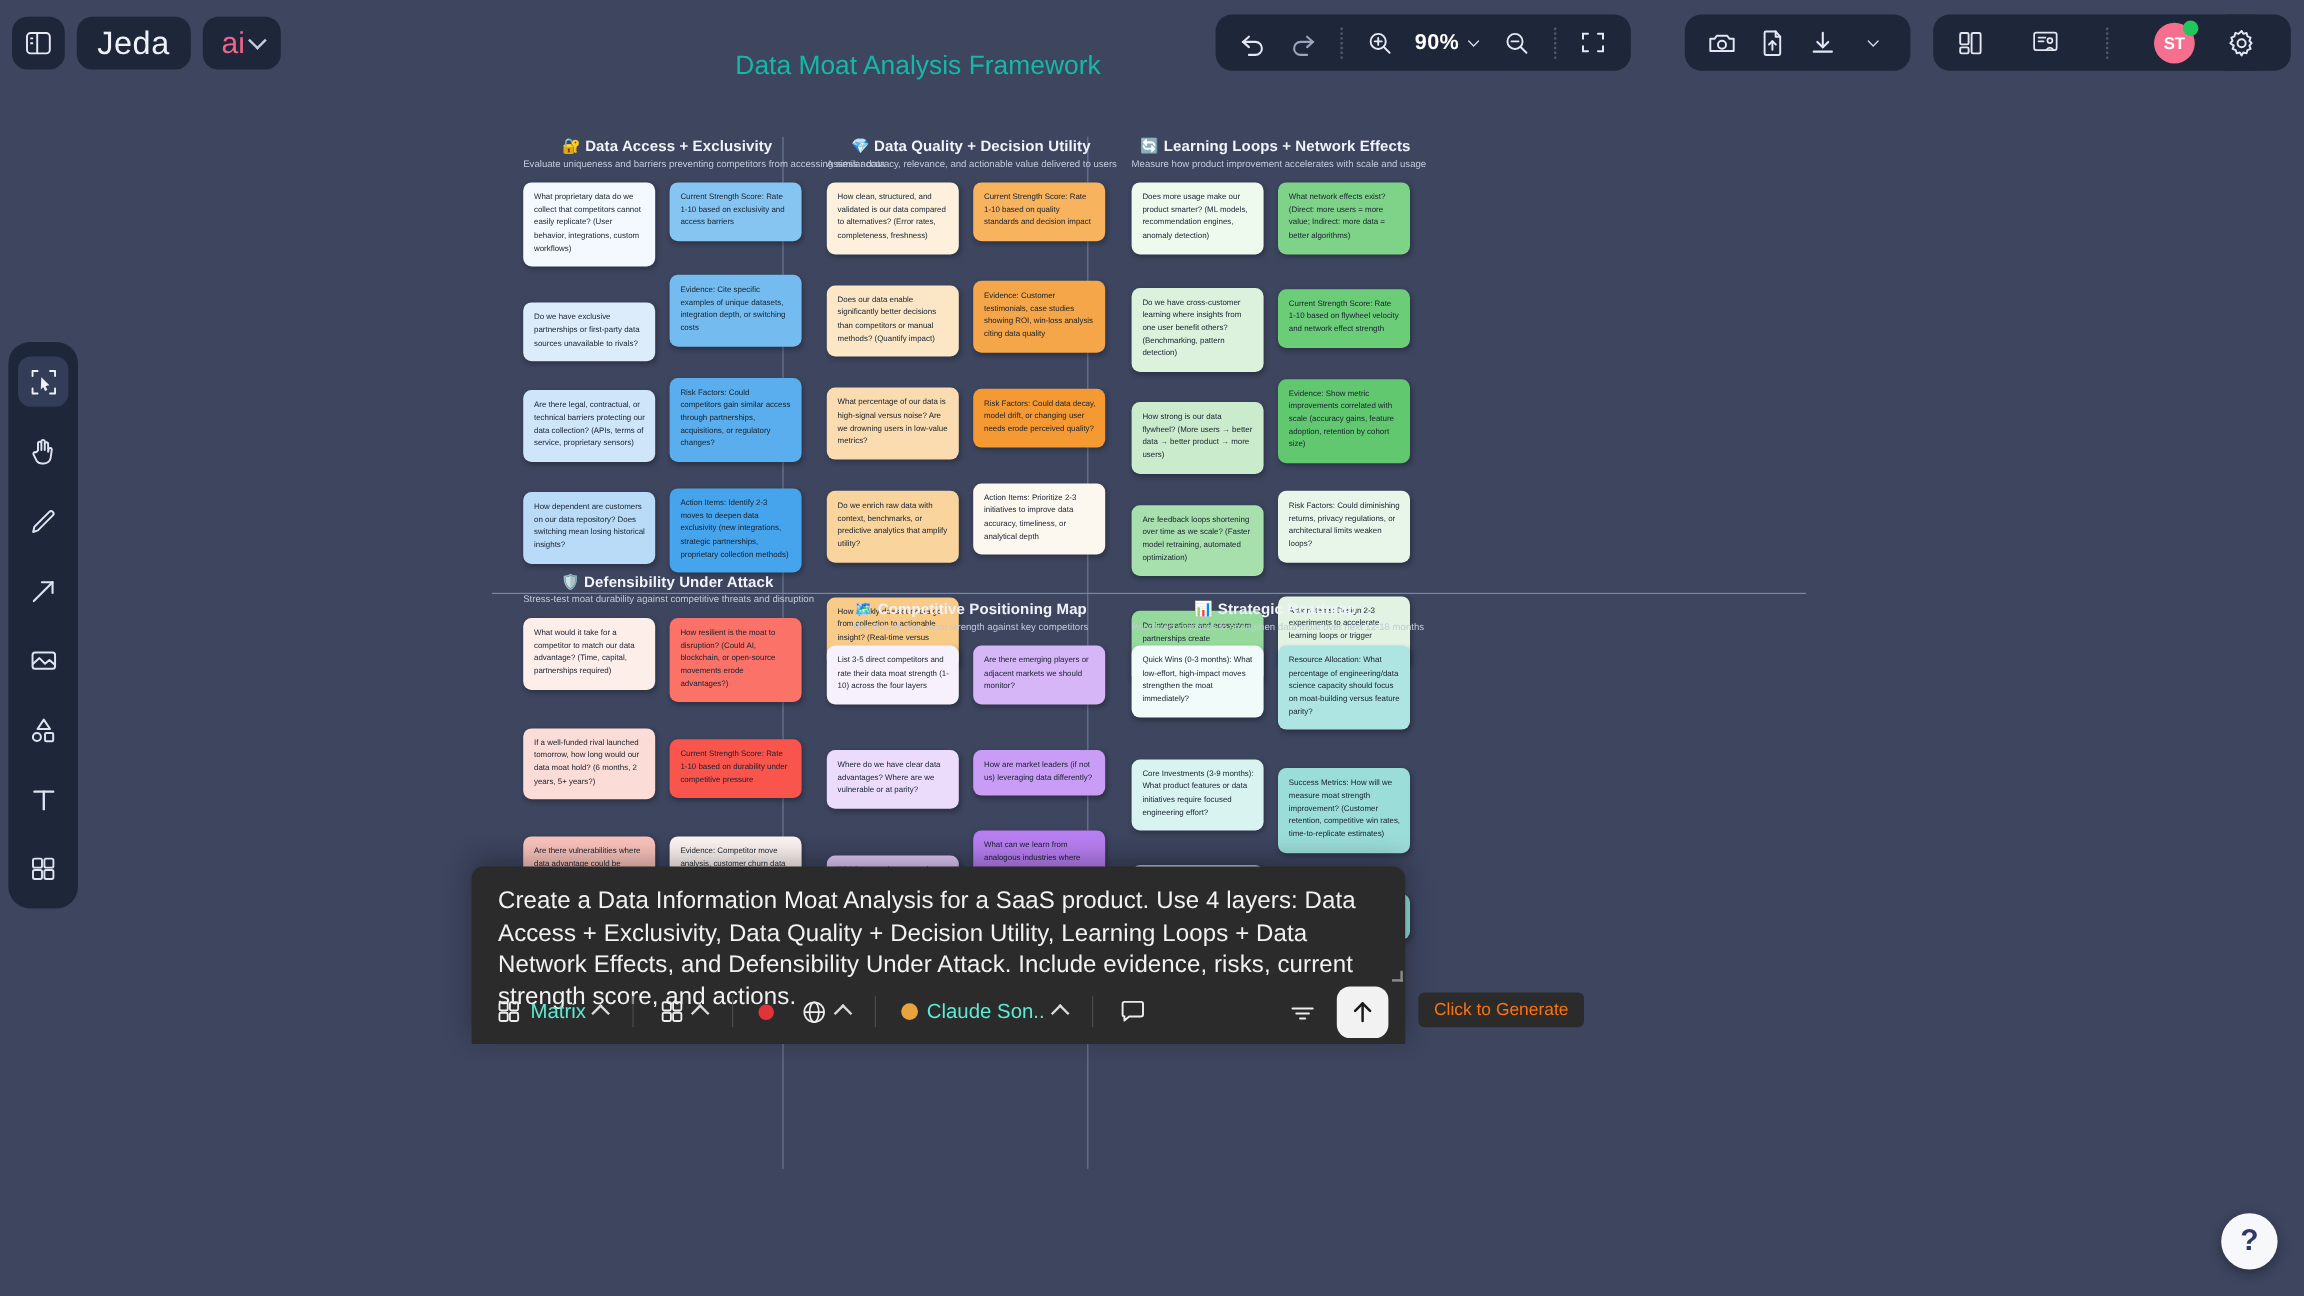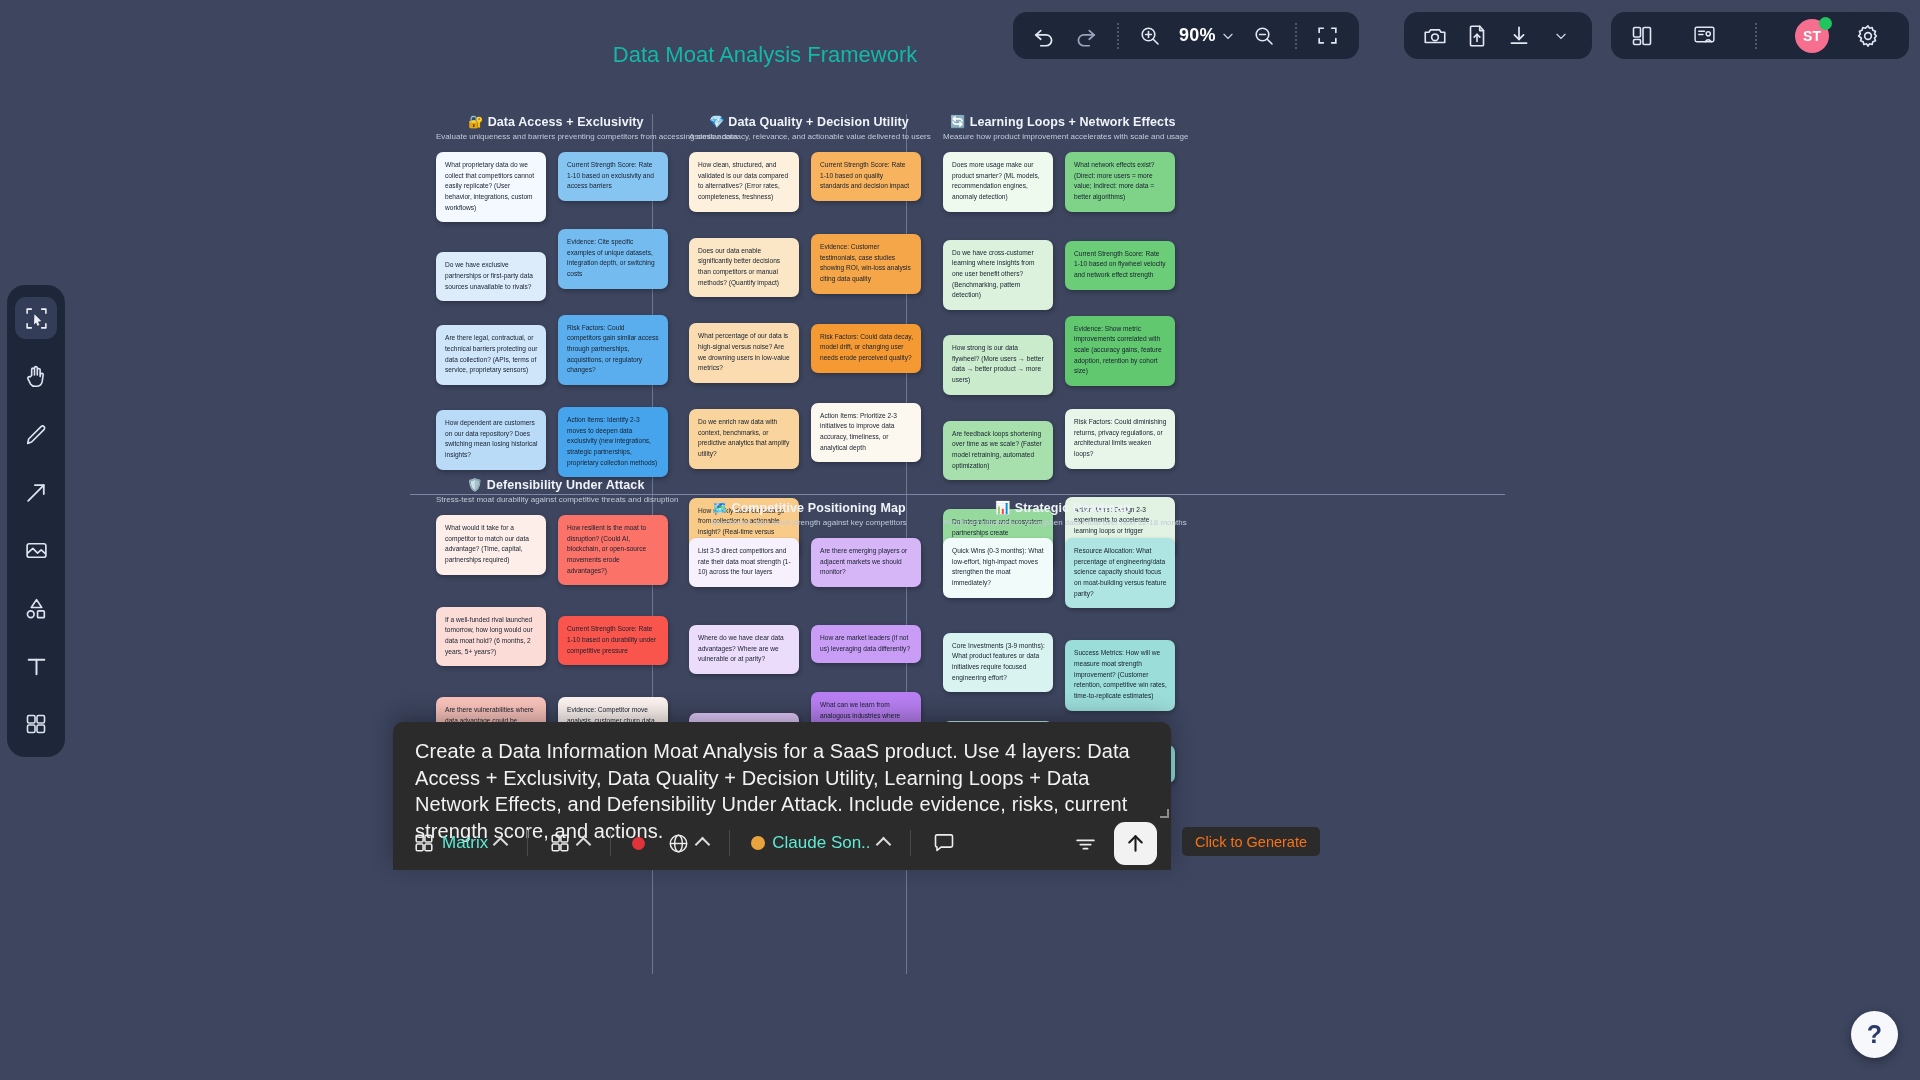--- a/index.html
+++ b/index.html
@@ -141,20 +141,37 @@
     border-radius: 50%; background: #f7f8fb; display: flex; align-items: center;
     justify-content: center; box-shadow: 0 3px 10px rgba(0,0,0,.35);
   }
   .help-fab span { color: #2c3a6b; font-size: 25px; font-weight: bold; }
 </style>
 </head>
 <body>
 
 <div id="root">
 
+  <div class="tl-group">
+    <div class="icon-btn-sq">
+      <svg width="24" height="24" viewBox="0 0 24 24" fill="none" stroke="#e7ebf4" stroke-width="1.6">
+        <rect x="2.5" y="3.5" width="19" height="17" rx="3"></rect>
+        <line x1="11" y1="3.5" x2="11" y2="20.5"></line>
+        <line x1="5.2" y1="8" x2="7.6" y2="8"></line>
+        <line x1="5.2" y1="12" x2="7.6" y2="12"></line>
+      </svg>
+    </div>
+    <div class="brand-pill">
+      <span>Jeda</span>
+    </div>
+    <div class="ai-pill">
+      <span class="accent">ai</span>
+      <span class="chev"></span>
+    </div>
+  </div>
 
   <div class="tb" style="left:1013px;">
     <div class="tb-item">
       <svg width="26" height="26" viewBox="0 0 24 24" fill="none" stroke="#e2e7f2" stroke-width="1.6" stroke-linecap="round">
         <path d="M9 7 L4.5 11 L9 15"></path>
           <path d="M4.5 11 H14 a5 5 0 0 1 0 10 H9"></path>
       </svg>
     </div>
     <div class="tb-item">
       <svg width="26" height="26" viewBox="0 0 24 24" fill="none" stroke="#9aa4bc" stroke-width="1.6" stroke-linecap="round">

